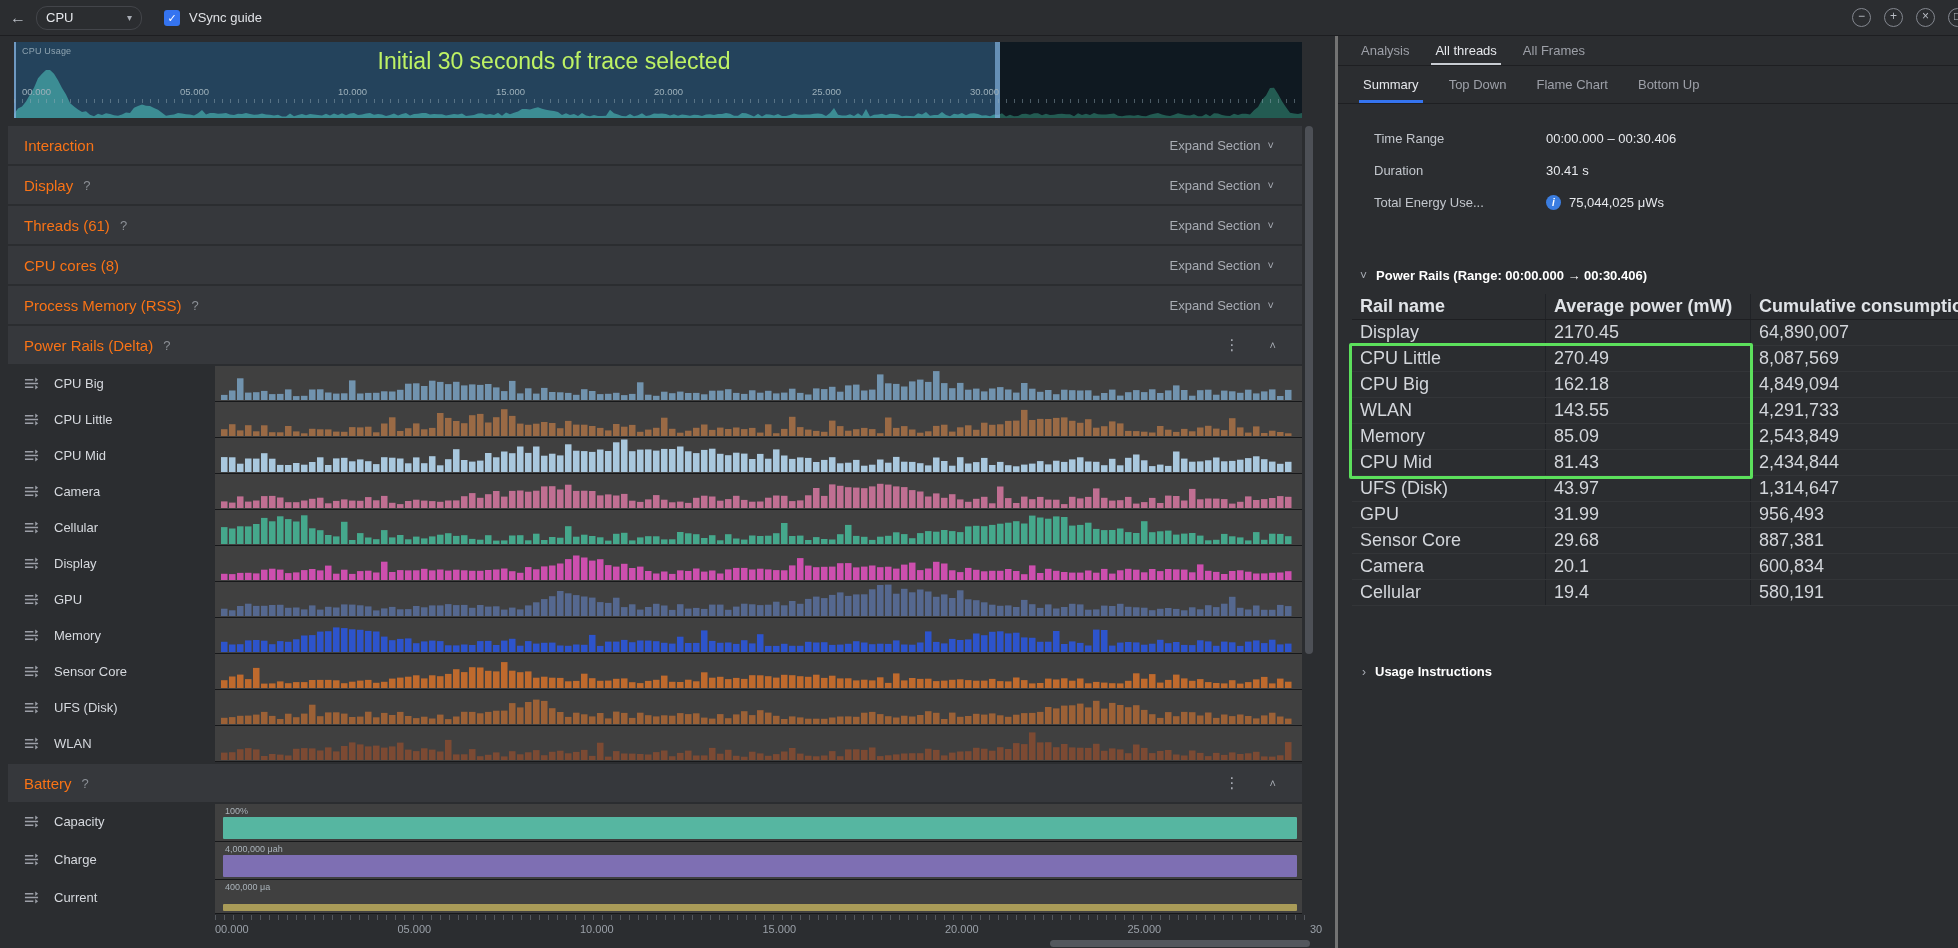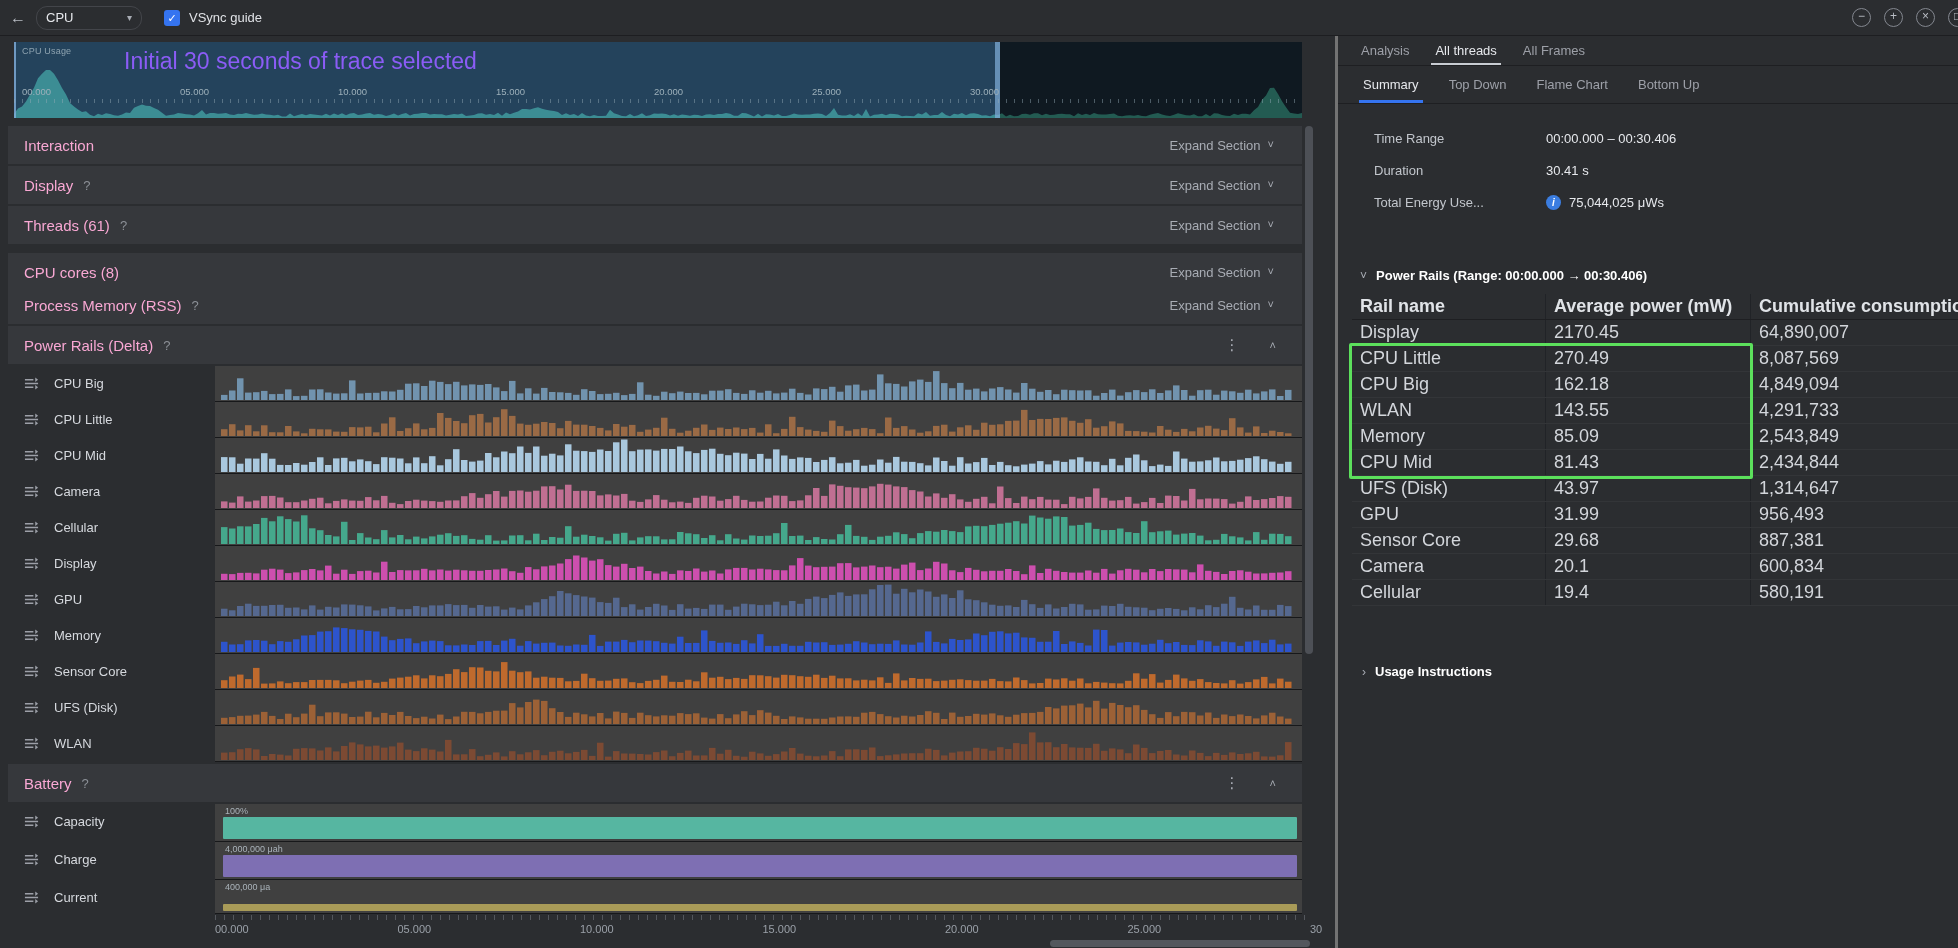--- a/index.html
+++ b/index.html
@@ -17,30 +17,30 @@
   #vsync .cb-label{font-size:13px;color:#dfe1e5}
   #zoom-buttons{position:absolute;right:-9px;top:8px;display:flex;gap:13px}
   .zoom-btn{width:19px;height:19px;border:1.5px solid #83878f;border-radius:50%;color:#b9bdc4;font-size:12px;line-height:15px;text-align:center;cursor:pointer}
 
   
   #minimap{position:absolute;left:14px;top:42px;width:1288px;height:76px;background:#14242d;overflow:hidden;z-index:1}
   #minimap-spark{position:absolute;left:0;bottom:0;width:1288px;height:64px}
   #minimap-dim{position:absolute;top:0;bottom:0;left:986px;right:0;background:rgba(8,14,20,.45)}
   #minimap-selection{position:absolute;top:0;bottom:0;left:0;width:986px;background:rgba(64,118,170,.38);border-left:2px solid rgba(130,175,220,.8);border-right:5px solid rgba(130,175,220,.7)}
   #minimap-label{position:absolute;left:8px;top:4px;font-size:9px;color:#8ea3b0;letter-spacing:.2px}
-  #minimap-annotation{position:absolute;left:110px;top:6px;width:860px;font-size:23px;color:#8b5cf6}
+  #minimap-annotation{position:absolute;left:110px;top:6px;width:860px;text-align:center;font-size:23px;color:#bef264}
   #minimap-ruler{position:absolute;left:0;top:44px;width:100%;height:16px}
   #minimap-ruler .tickstrip{position:absolute;left:0;top:13px;width:100%;height:4px;background:repeating-linear-gradient(to right,rgba(150,172,184,.45) 0 1px,transparent 1px 8px)}
   #minimap-ruler span{position:absolute;top:0;font-size:9.5px;color:#9db0ba}
 
   
   .section-row{position:absolute;left:8px;width:1294px;height:38px;background:#36383c;display:flex;align-items:center;padding:0 16px}
-  .section-title{font-size:15px;color:#f9a8d4}
+  .section-title{font-size:15px;color:#f97316}
   .help-icon{color:#8c9097;font-size:13px;margin-left:10px}
-  .expand-btn{position:absolute;right:28px;display:flex;gap:7px;color:#a8acb4;font-size:13px;cursor:pointer}
+  .expand-btn{position:absolute;right:28px;display:flex;align-items:center;gap:7px;color:#a8acb4;font-size:13px;cursor:pointer}
   .expand-btn .chev{font-size:11px;color:#a8acb4}
   .hdr-controls{position:absolute;right:26px;display:flex;align-items:center;gap:30px;color:#a8acb4}
   .kebab{font-size:15px;cursor:pointer}
   .collapse-chev{font-size:11px;cursor:pointer}
 
   .rail-row{position:absolute;left:8px;width:1294px;background:#2b2d30}
   .rail-zone{position:absolute;left:207px;top:0;right:0;bottom:0;background:#404040;border-bottom:1px solid #17181a;overflow:hidden}
   .rail-zone svg{position:absolute;left:6px;bottom:1px}
   .rail-icon{position:absolute;left:16px;top:10px;width:15px;height:15px}
   .rail-label{position:absolute;left:46px;top:10px;font-size:13px;color:#d6d9de}
@@ -256,21 +256,21 @@
       </div>
     </div>
     <div class="section-row" style="top: 206px;">
       <span class="section-title">Threads (61)</span>
       <span class="help-icon">?</span>
       <div class="expand-btn">
         <span>Expand Section</span>
         <span class="chev">˅</span>
       </div>
     </div>
-    <div class="section-row" style="top: 253px;">
+    <div class="section-row" style="top: 246px;">
       <span class="section-title">CPU cores (8)</span>
       <div class="expand-btn">
         <span>Expand Section</span>
         <span class="chev">˅</span>
       </div>
     </div>
     <div class="section-row" style="top: 286px;">
       <span class="section-title">Process Memory (RSS)</span>
       <span class="help-icon">?</span>
       <div class="expand-btn">

